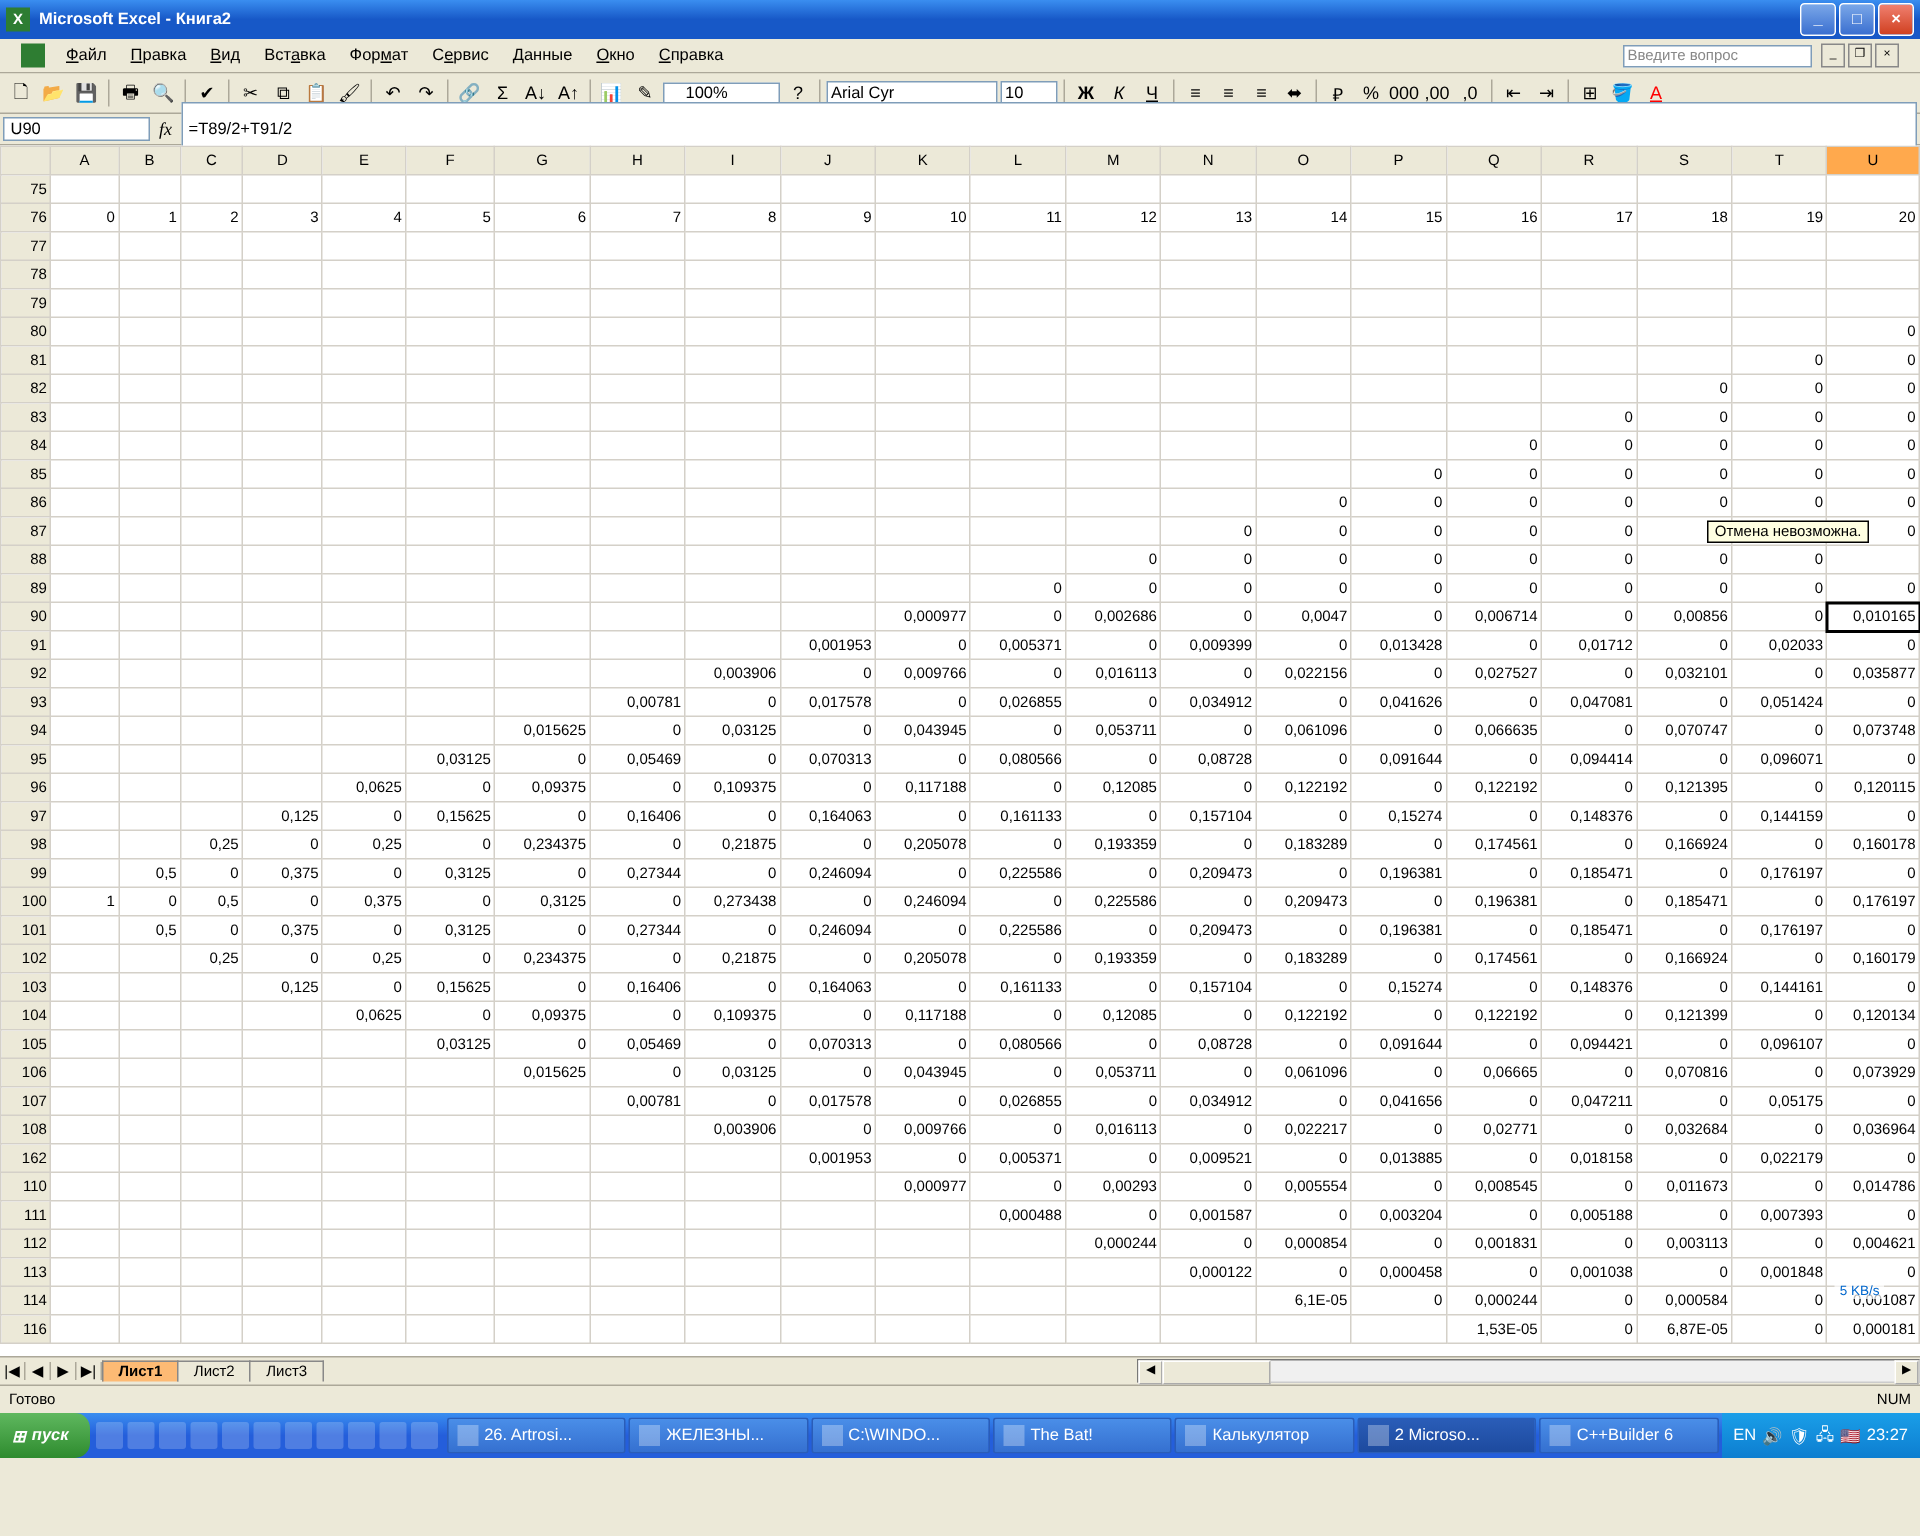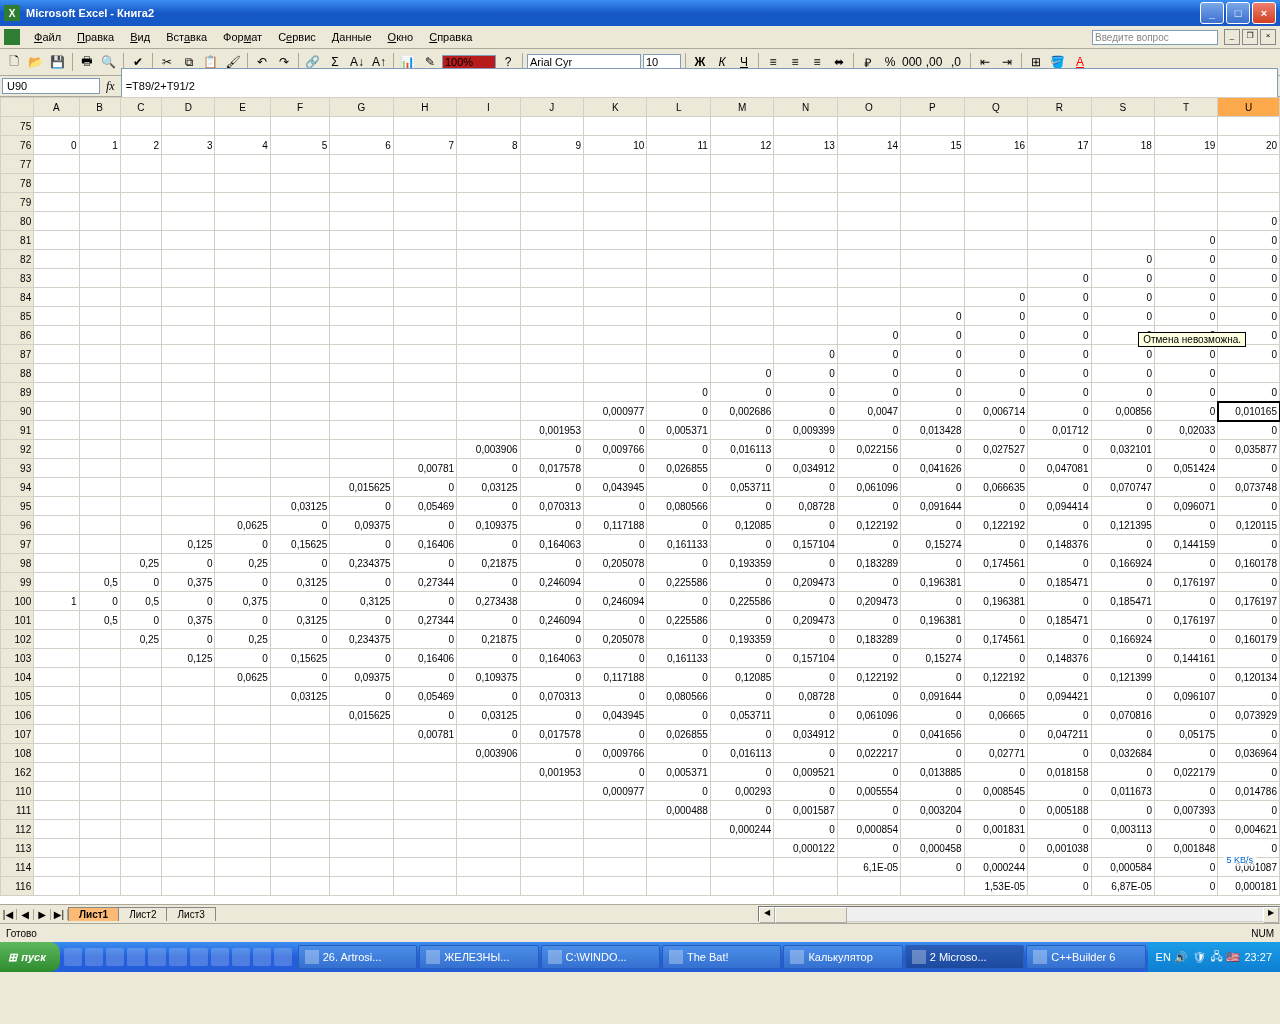--- a/index.html
+++ b/index.html
@@ -2,48 +2,48 @@
 <html><head>
 <meta charset="utf-8">
 <style>
 html,body{margin:0;padding:0;font-family:Tahoma,Arial,sans-serif;font-size:11px;background:#ece9d8;overflow:hidden;width:1280px;height:1024px}
 .titlebar{height:26px;background:linear-gradient(to bottom,#3a8ef0 0%,#1758c7 50%,#1758c7 100%);color:#fff;display:flex;align-items:center;padding:0 4px;font-weight:bold}
 .titlebar .xicon{width:16px;height:16px;background:#2e7d32;margin-right:6px;display:flex;align-items:center;justify-content:center;color:#fff;font-size:10px}
 .titlebar .gap{flex:1}
 .winbtn{width:22px;height:20px;border:1px solid #fff;border-radius:3px;margin-left:2px;display:flex;align-items:center;justify-content:center;font-size:11px;font-weight:bold}
 .winbtn.min,.winbtn.max{background:linear-gradient(#7aa7e8,#3a6fd0)}
 .winbtn.close{background:linear-gradient(#f08070,#d04020)}
-.menubar{height:22px;background:#ece9d8;display:flex;align-items:center;padding:0 4px;border-bottom:1px solid #aca899}
+.menubar{height:22px;background:#ece9d8;display:flex;align-items:center;padding:0 14px;border-bottom:1px solid #aca899}
 .menubar .mlogo{width:16px;height:16px;background:#2e7d32;margin-right:6px}
 .menubar span{padding:2px 8px;cursor:default}
 .menubar span u{text-decoration:underline}
 .menubar input{margin-left:auto;width:120px;font-size:10px;border:1px solid #7f9db9;color:#888;padding:1px 2px}
 .menubar .mdibtns{margin-left:4px;display:flex}
 .menubar .mdibtns div{width:14px;height:14px;border:1px solid #888;margin-left:2px;font-size:8px;text-align:center;line-height:12px;background:#ece9d8}
 .toolbar{height:26px;background:#ece9d8;display:flex;align-items:center;padding:0 4px;border-bottom:1px solid #aca899;gap:2px}
 .tb{width:20px;height:20px;display:flex;align-items:center;justify-content:center;font-size:12px;cursor:default}
 .sep{width:1px;height:18px;background:#aca899;margin:0 2px}
-.zoom{width:48px;font-size:11px;border:1px solid #7f9db9;padding:0 2px;background:#b91c1c}
+.zoom{width:48px;font-size:11px;border:1px solid #7f9db9;padding:0 14px;background:#ffffff}
 .fontname{width:108px;font-size:11px;border:1px solid #7f9db9;padding:1px 2px;background:#fff}
 .fontsize{width:32px;font-size:11px;border:1px solid #7f9db9;padding:1px 2px;background:#fff}
 .formulabar{height:20px;background:#ece9d8;display:flex;align-items:center;border-bottom:1px solid #aca899}
 .namebox{width:88px;border:1px solid #7f9db9;background:#fff;padding:1px 4px;font-size:11px;margin-left:2px}
 .fx{padding:0 6px;font-style:italic;font-family:serif;font-size:12px}
 .formula{flex:1;background:#fff;border:1px solid #7f9db9;padding:11px 4px;font-size:11px;margin-right:2px}
 .grid{position:relative;background:#fff;height:807px;overflow:hidden}
 table.sheet{border-collapse:collapse;table-layout:fixed;width:100%}
 table.sheet th,table.sheet td{border:1px solid #d4d0c8;height:15px;font-size:10px;padding:0 2px;overflow:hidden;white-space:nowrap}
 table.sheet th{background:#ece9d8;font-weight:normal;text-align:center;height:18px}
 table.sheet td{text-align:right}
 table.sheet .rh{background:#ece9d8;text-align:right;width:28px}
 .colh.active{background:#ffa94d}
 .rh.active{background:#ffa94d}
 .colA{width:40px}.colB{width:36px}.colC{width:36px}.colD{width:48px}.colE{width:50px}.colF{width:54px}.colG{width:58px}.colH{width:58px}.colI{width:58px}.colJ{width:58px}.colK{width:58px}.colL{width:58px}.colM{width:58px}.colN{width:58px}.colO{width:58px}.colP{width:58px}.colQ{width:58px}.colR{width:58px}.colS{width:58px}.colT{width:58px}.colU{width:56px}
 .sel{outline:2px solid #000;outline-offset:-1px}
-.tooltip{position:absolute;right:34px;top:235px;background:#ffffe1;border:1px solid #000;padding:1px 4px;font-size:10px}
+.tooltip{position:absolute;right:34px;top:250px;background:#ffffe1;border:1px solid #000;padding:1px 4px;font-size:10px}
 .tabs{height:18px;background:#ece9d8;display:flex;align-items:center;border-top:1px solid #aca899;font-size:10px}
 .tabnav{width:16px;text-align:center;border-right:1px solid #aca899}
 .tab{padding:1px 10px;background:#ece9d8;border:1px solid #888;border-bottom:none;margin-right:-1px;position:relative;cursor:default}
 .tab.active{background:#fdba74;font-weight:bold}
 .status{height:18px;background:#ece9d8;display:flex;align-items:center;padding:0 6px;border-top:1px solid #aca899;font-size:10px}
 .status .gap{flex:1}
 .taskbar{height:30px;background:linear-gradient(to bottom,#3a8ef0 0%,#245edb 50%,#245edb 100%);display:flex;align-items:center;color:#fff;font-size:11px}
 .startbtn{height:30px;background:linear-gradient(to bottom,#5fb85f 0%,#2e8b2e 100%);padding:0 14px 0 8px;display:flex;align-items:center;font-weight:bold;font-style:italic;border-radius:0 10px 10px 0}
 .ql{display:flex;padding:0 4px;gap:3px}
 .ql div{width:18px;height:18px;background:rgba(255,255,255,.2);border-radius:2px}

